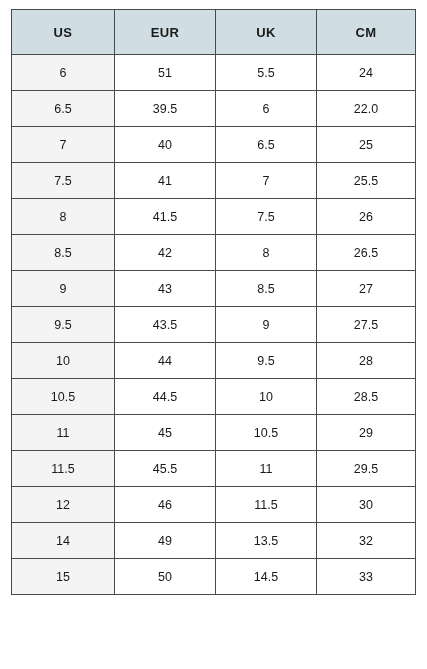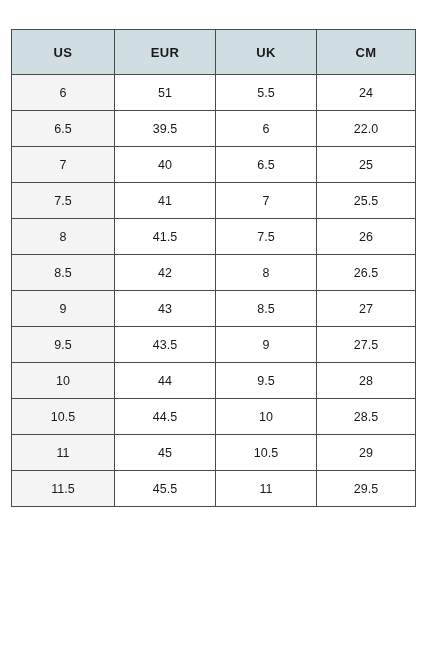--- a/index.html
+++ b/index.html
@@ -21,21 +21,20 @@
     box-sizing: border-box;
     padding: 9px 12px 13px 11px;
     background: #ffffff;
   }
 
   table.size-table {
     width: 404px;
     border-collapse: collapse;
     table-layout: fixed;
     background: #6d28d9;
-    margin-top: 20px;
   }
 
   table.size-table col.c-us   { width: 103px; }
   table.size-table col.c-eur  { width: 101px; }
   table.size-table col.c-uk   { width: 101px; }
   table.size-table col.c-cm   { width:  99px; }
 
   table.size-table th,
   table.size-table td {
     border: 1px solid #4a4a4a;
@@ -149,15 +148,33 @@
           <td class="col-eur">45</td>
           <td class="col-uk">10.5</td>
           <td class="col-cm">29</td>
         </tr>
         <tr>
           <td class="col-us">11.5</td>
           <td class="col-eur">45.5</td>
           <td class="col-uk">11</td>
           <td class="col-cm">29.5</td>
         </tr>
+        <tr>
+          <td class="col-us">12</td>
+          <td class="col-eur">46</td>
+          <td class="col-uk">11.5</td>
+          <td class="col-cm">30</td>
+        </tr>
+        <tr>
+          <td class="col-us">14</td>
+          <td class="col-eur">49</td>
+          <td class="col-uk">13.5</td>
+          <td class="col-cm">32</td>
+        </tr>
+        <tr>
+          <td class="col-us">15</td>
+          <td class="col-eur">50</td>
+          <td class="col-uk">14.5</td>
+          <td class="col-cm">33</td>
+        </tr>
       </tbody>
   </table>
 </div>
 
 </body></html>

